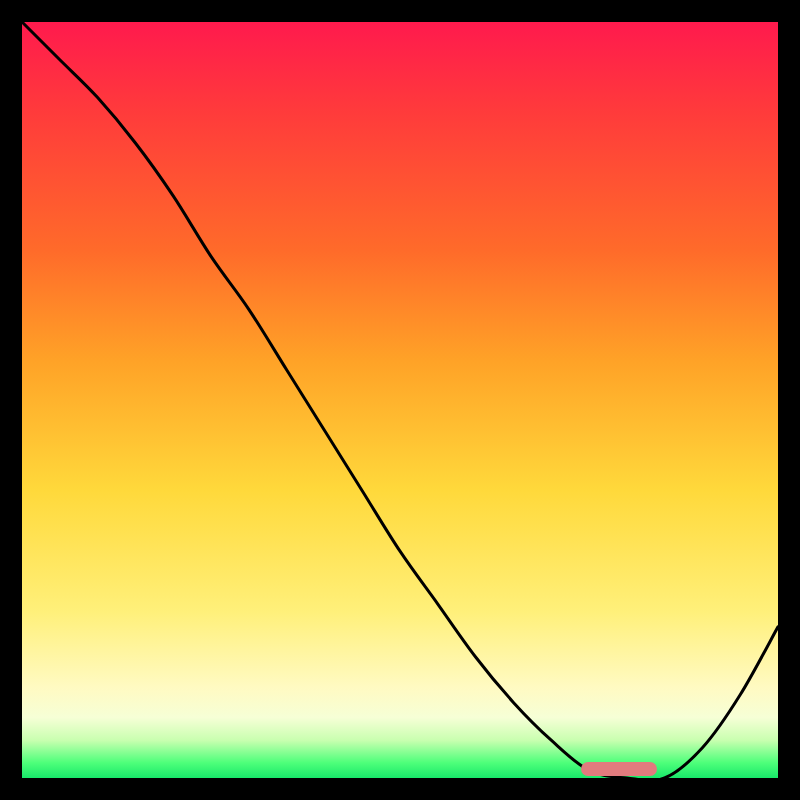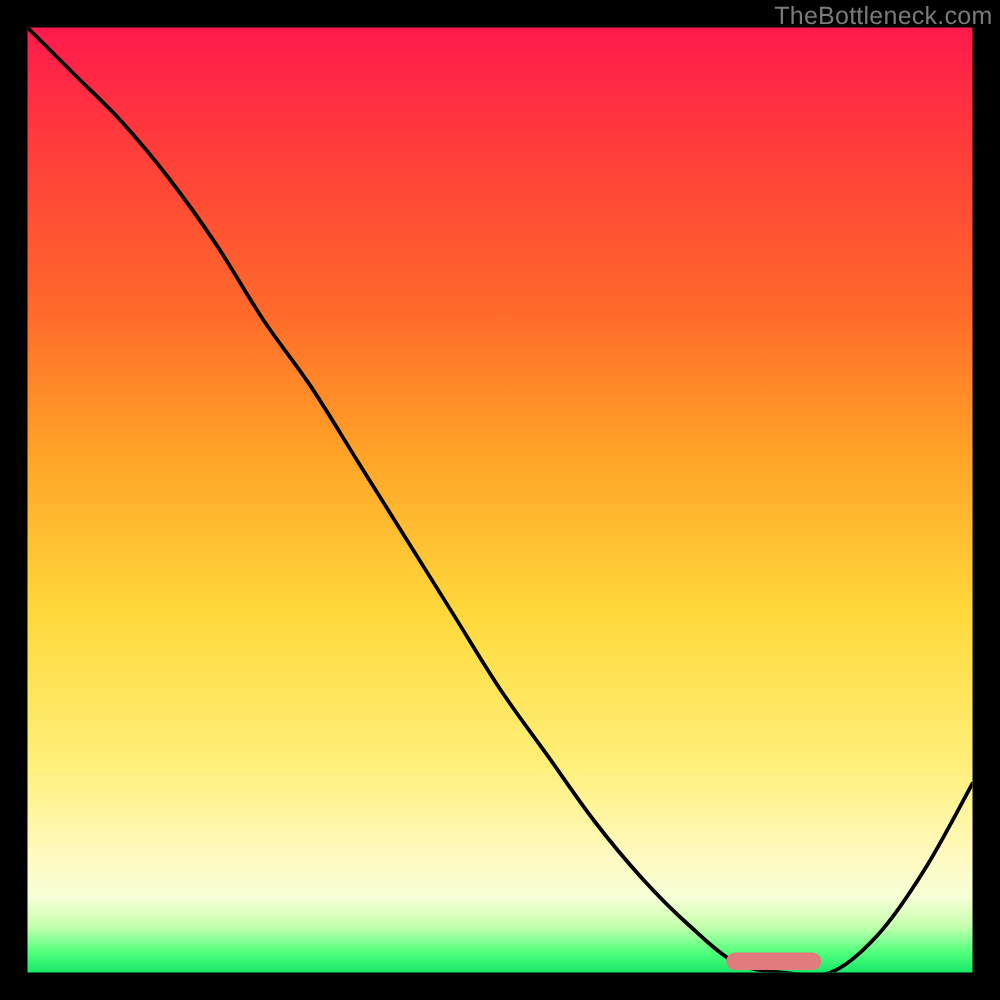--- a/index.html
+++ b/index.html
@@ -57,21 +57,20 @@
     position: absolute;
     height: 14px;
     border-radius: 7px;
     background: #e17b7e;
   }
 </style>
 </head>
 <body>
 
 <div class="frame">
-  <div class="watermark">TheBottleneck.com</div>
 
   <div class="plot">
     <svg class="curve" viewBox="0 0 756 756" preserveAspectRatio="none">
       <path id="curve-path" fill="none" stroke="#000" stroke-width="3" stroke-linecap="round" stroke-linejoin="round" d="M 0.0 0.0 C 6.3 6.3, 25.2 25.2, 37.8 37.8 C 50.4 50.4, 63.0 61.7, 75.6 75.6 C 88.2 89.5, 100.8 104.6, 113.4 121.0 C 126.0 137.3, 138.6 155.0, 151.2 173.9 C 163.8 192.8, 176.4 215.5, 189.0 234.4 C 201.6 253.3, 214.2 268.4, 226.8 287.3 C 239.4 306.2, 252.0 327.6, 264.6 347.8 C 277.2 367.9, 289.8 388.1, 302.4 408.2 C 315.0 428.4, 327.6 448.6, 340.2 468.7 C 352.8 488.9, 365.4 510.3, 378.0 529.2 C 390.6 548.1, 403.2 564.5, 415.8 582.1 C 428.4 599.8, 441.0 618.7, 453.6 635.0 C 466.2 651.4, 478.8 666.5, 491.4 680.4 C 504.0 694.3, 516.6 706.9, 529.2 718.2 C 541.8 729.5, 554.4 742.1, 567.0 748.4 C 579.6 754.7, 592.2 754.7, 604.8 756.0 C 617.4 757.3, 630.0 761.0, 642.6 756.0 C 655.2 751.0, 667.8 739.6, 680.4 725.8 C 693.0 711.9, 705.6 693.0, 718.2 672.8 C 730.8 652.7, 749.7 616.1, 756.0 604.8"></path>
     </svg>
     <div class="marker" id="optimal-marker" style="left: 559.44px; width: 75.6px; top: 740px;"></div>
   </div>
 </div>
 
 </body></html>

